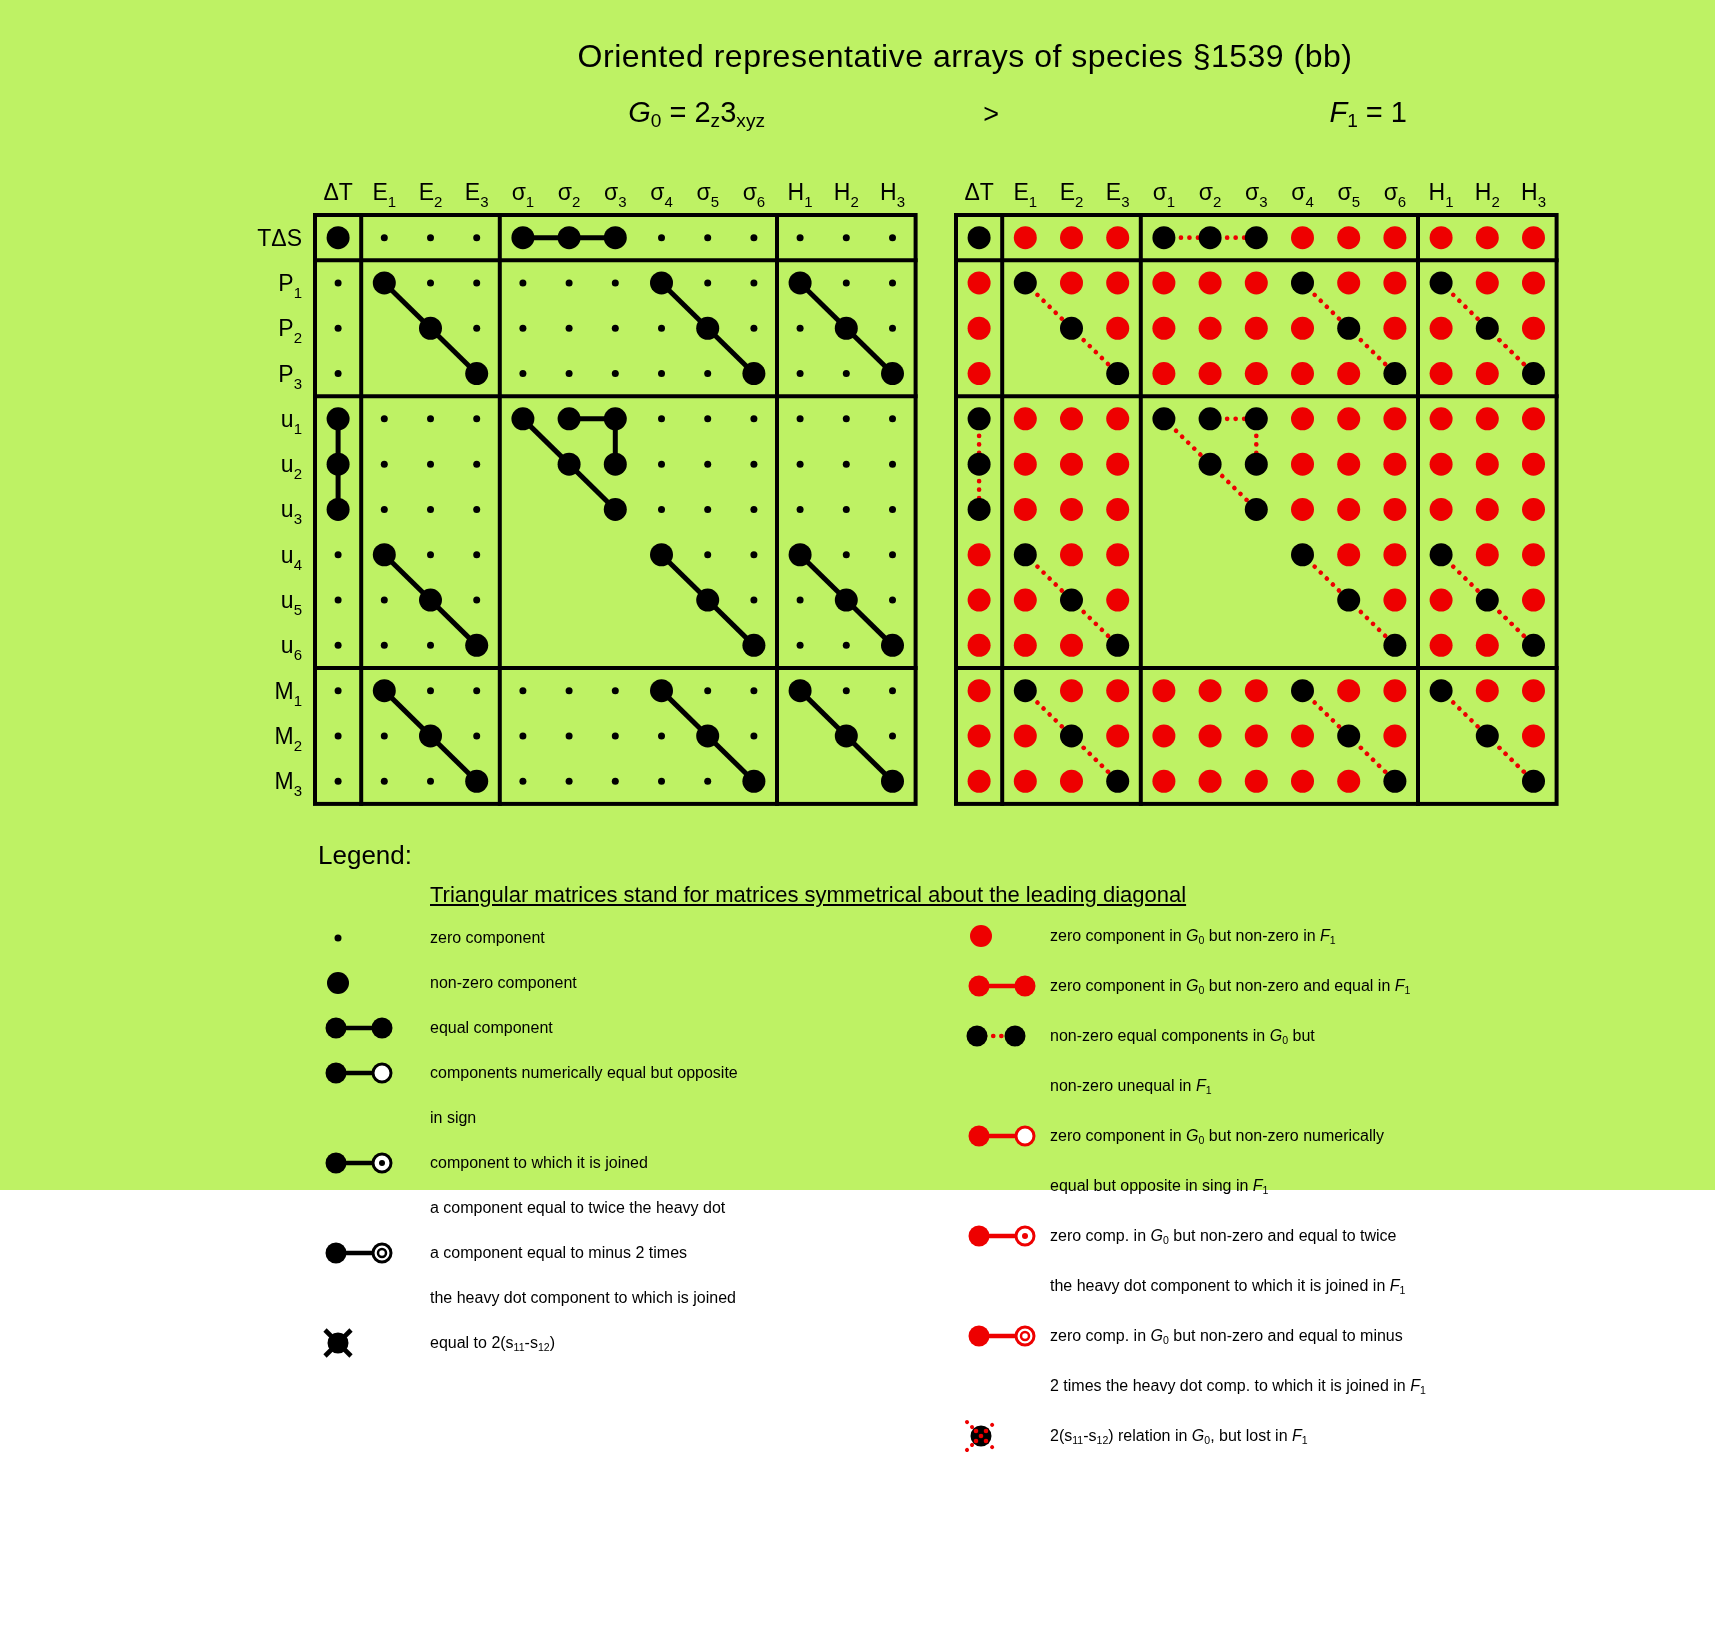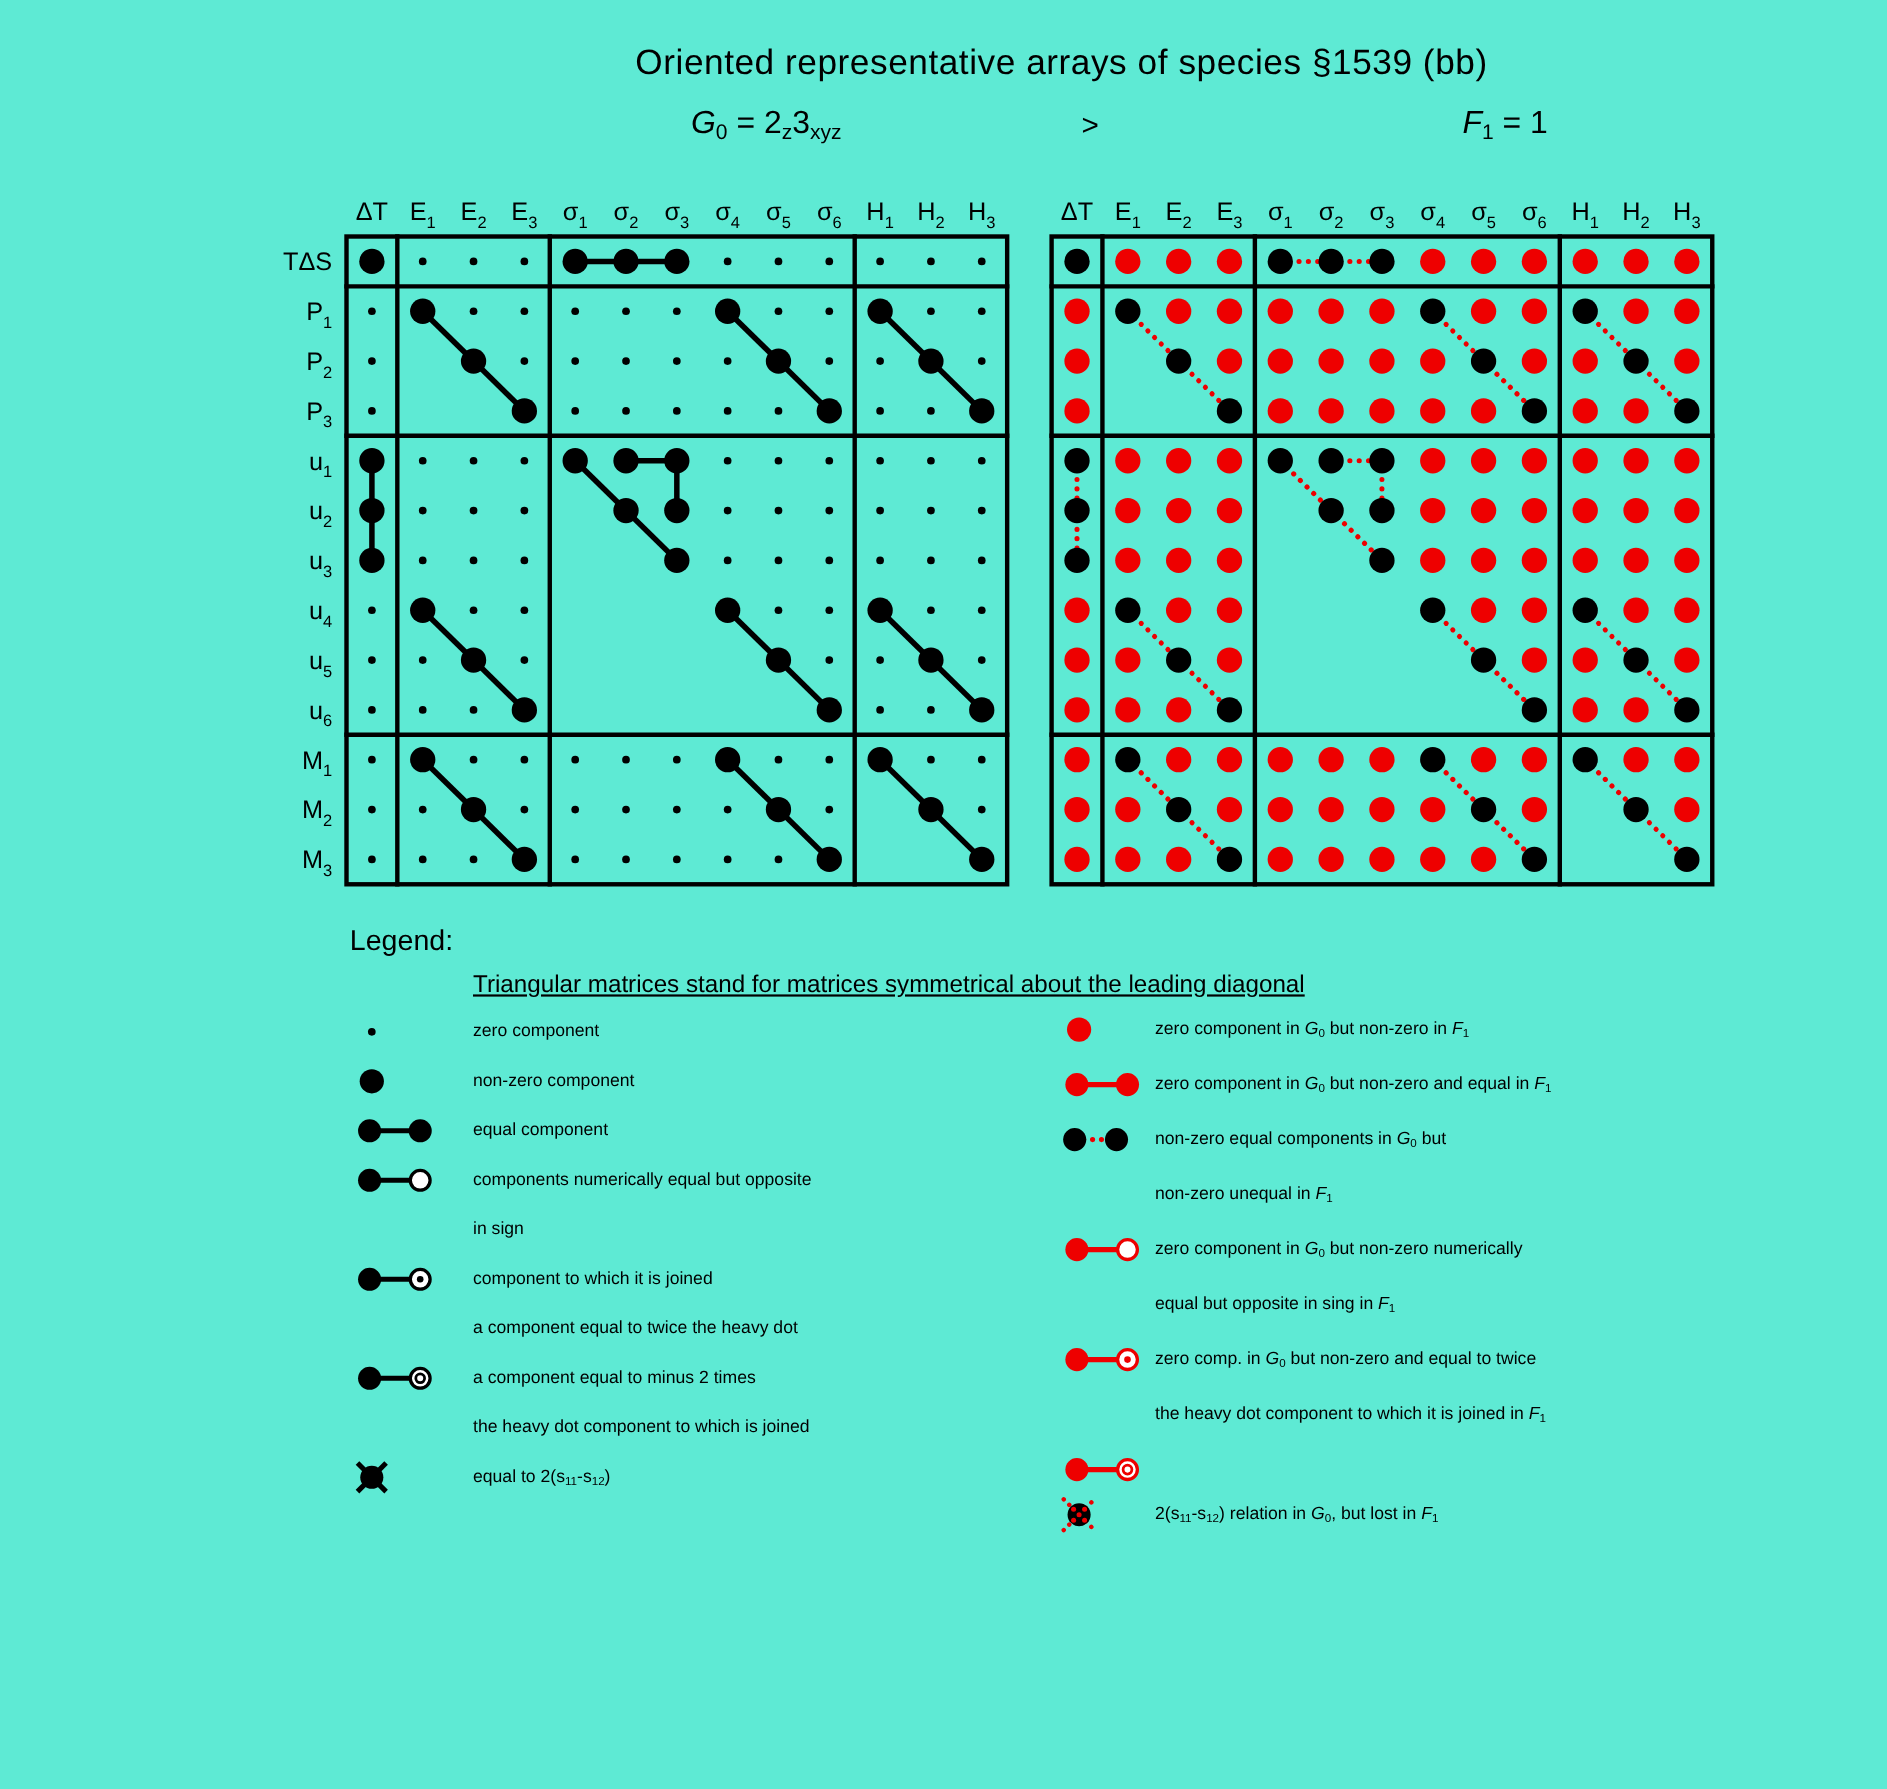--- a/index.html
+++ b/index.html
@@ -1,18 +1,18 @@
 <!DOCTYPE html>
 <html><head>
 <meta charset="utf-8">
 <style>
   html,body{margin:0;padding:0;background:#ffffff;}
   body{width:1715px;height:1626px;overflow:hidden;
        font-family:"Liberation Sans","DejaVu Sans",sans-serif;color:#000;}
-  .page{position:relative;width:1715px;height:1626px;background:#5eead4;}
+  .page{position:relative;width:1715px;height:1190px;background:#bef264;}
   .title{position:absolute;left:0;top:38px;width:1860px;text-align:center;
          font-size:32px;letter-spacing:0.5px;}
   .title-inner{display:inline-block;transform:translateX(35px);}
   .formula{position:absolute;top:96px;font-size:29px;text-align:right;}
   #g0-formula{left:465px;width:300px;}
   #comparator{left:889px;width:110px;font-size:27px;top:99px;}
   #f1-formula{left:1107px;width:300px;}
   .it{font-style:italic;}
   .sub{font-size:0.66em;vertical-align:-0.28em;}
   #matrix-svg{position:absolute;left:0;top:150px;}
@@ -594,20 +594,24 @@
       </div>
       <div class="legend-item">
         <div class="sym" style="width: 87px;">
           <svg width="104" height="36" viewBox="0 0 104 36">
             <line x1="16" y1="18" x2="62" y2="18" stroke="#ee0000" stroke-width="4.6"></line>
             <circle cx="16" cy="18" r="10.5" fill="#ee0000"></circle>
             <circle cx="62" cy="18" r="9" fill="#fff" stroke="#ee0000" stroke-width="3"></circle>
             <circle cx="62" cy="18" r="4" fill="#fff" stroke="#ee0000" stroke-width="2.5"></circle>
           </svg>
         </div>
+        <div class="lines">
+          <div>zero comp. in <span class="it">G</span><span class="sub">0</span> but non-zero and equal to minus</div>
+          <div>2 times the heavy dot comp. to which it is joined in <span class="it">F</span><span class="sub">1</span></div>
+        </div>
       </div>
       <div class="legend-item">
         <div class="sym" style="width: 87px;">
           <svg width="104" height="36" viewBox="0 0 104 36">
             <line x1="4" y1="4" x2="32" y2="32" stroke="#ee0000" stroke-width="4" stroke-dasharray="0.1 7" stroke-linecap="round"></line>
             <line x1="4" y1="32" x2="32" y2="4" stroke="#ee0000" stroke-width="4" stroke-dasharray="0.1 7" stroke-linecap="round"></line>
             <circle cx="18" cy="18" r="10.5" fill="#000000"></circle>
             <circle cx="13" cy="13" r="2.3" fill="#ee0000"></circle>
             <circle cx="23" cy="13" r="2.3" fill="#ee0000"></circle>
             <circle cx="13" cy="23" r="2.3" fill="#ee0000"></circle>

